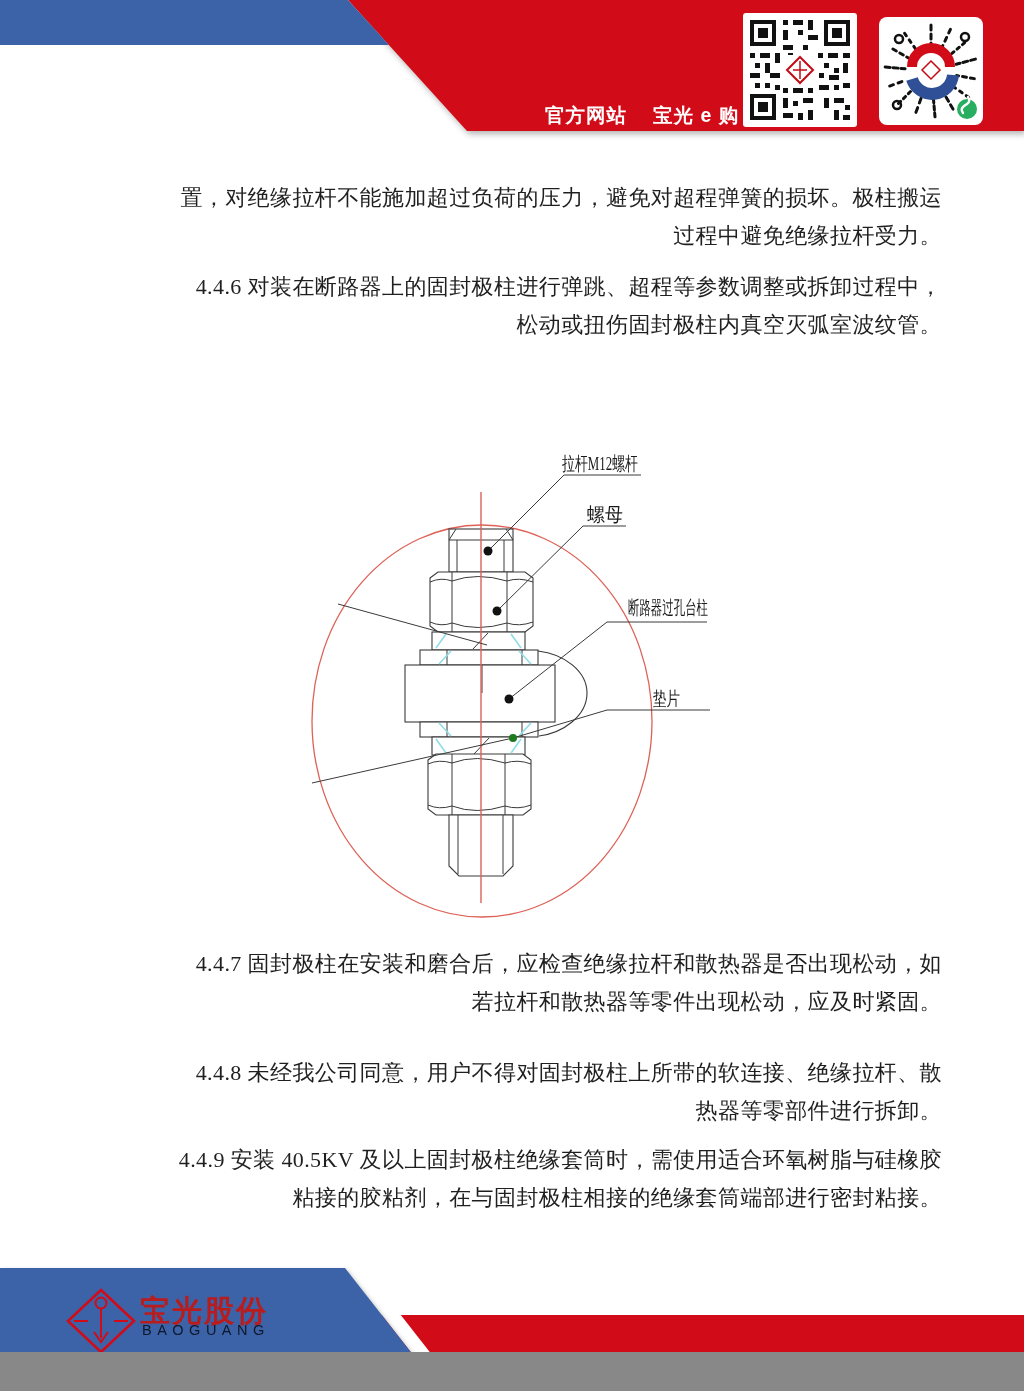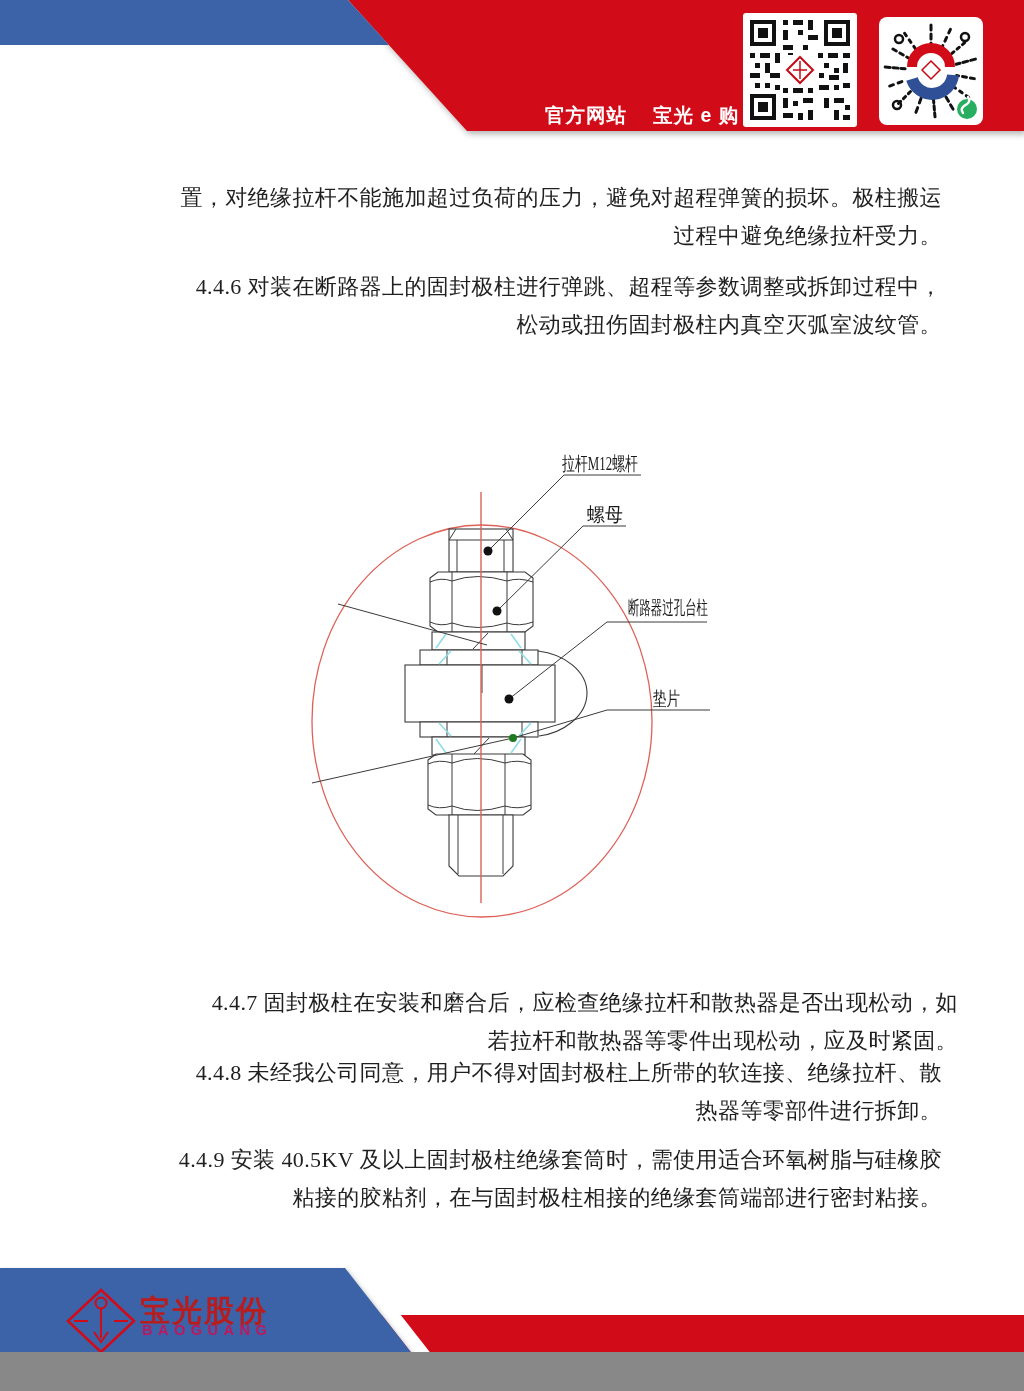--- a/index.html
+++ b/index.html
@@ -16,37 +16,37 @@
   .hdr-blue{position:absolute;left:0;top:0;width:400px;height:45px;background:#3c63a8;
     clip-path:polygon(0 0,348px 0,389px 45px,0 45px);}
   .hdr-nav{position:absolute;left:545px;top:102px;display:flex;gap:26px;
     color:#ffffff;font-family:"Liberation Sans","DejaVu Sans",sans-serif;
     font-weight:bold;font-size:19.5px;letter-spacing:1px;white-space:nowrap;}
   .qr{position:absolute;}
   
   .para{position:absolute;left:112px;width:830px;font-size:22px;line-height:38px;
     color:#1f1f1f;letter-spacing:.4px;}
   .para .line{white-space:nowrap;text-align:right;}
-  .p1{top:179px;} .p2{top:268px;} .p3{top:984px;margin-left:16px;} .p4{top:1054px;} .p5{top:1141px;}
+  .p1{top:179px;} .p2{top:268px;} .p3{top:945px;} .p4{top:1054px;} .p5{top:1141px;}
   
   .figure{position:absolute;left:300px;top:430px;}
   .fig-label{font-size:19px;fill:#1a1a1a;font-family:"Liberation Serif","DejaVu Serif",serif;}
   
   .ftr-red{position:absolute;left:350px;top:1315px;width:674px;height:47px;background:#d20b18;}
   .ftr-white-cut{position:absolute;left:0;top:1268px;width:450px;height:92px;background:#ffffff;
     clip-path:polygon(345px 0,364px 0,436px 92px,417px 92px);}
   .ftr-blue-wrap{position:absolute;left:0;top:1264px;width:450px;height:100px;
     filter:drop-shadow(2px 2px 2px rgba(0,0,0,.25));}
   .ftr-blue{position:absolute;left:0;top:4px;width:430px;height:92px;background:#3c63a8;
     clip-path:polygon(0 0,345px 0,417px 92px,0 92px);}
   .ftr-strip{position:absolute;left:0;top:1362px;width:1024px;height:29px;background:#fbf6f7;}
   .ftr-logo{position:absolute;left:66px;top:1288px;}
   .f-cn{position:absolute;left:140px;top:1291px;color:#b91c1c;font-size:30px;font-weight:bold;
     letter-spacing:2px;font-family:"Liberation Sans","DejaVu Sans",sans-serif;white-space:nowrap;}
-  .f-en{position:absolute;left:142px;top:1322px;color:#be185d;font-size:14.5px;font-weight:bold;
+  .f-en{position:absolute;left:142px;top:1322px;color:#0f172a;font-size:14.5px;font-weight:normal;
     letter-spacing:5.5px;font-family:"Liberation Sans","DejaVu Sans",sans-serif;white-space:nowrap;}
 </style>
 </head>
 <body>
 
 <div class="page">
 
   <div class="hdr-red-wrap">
     <div class="hdr-red"></div>
   </div>

